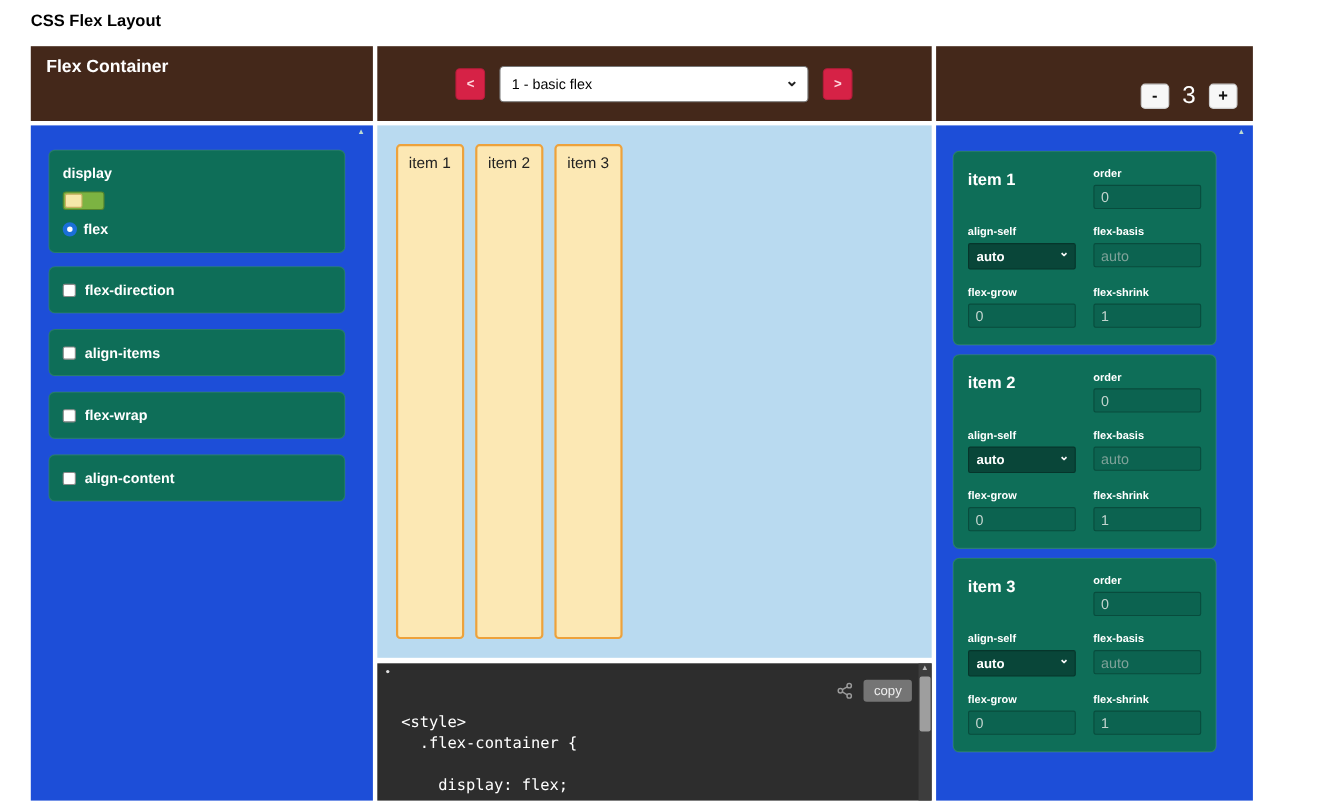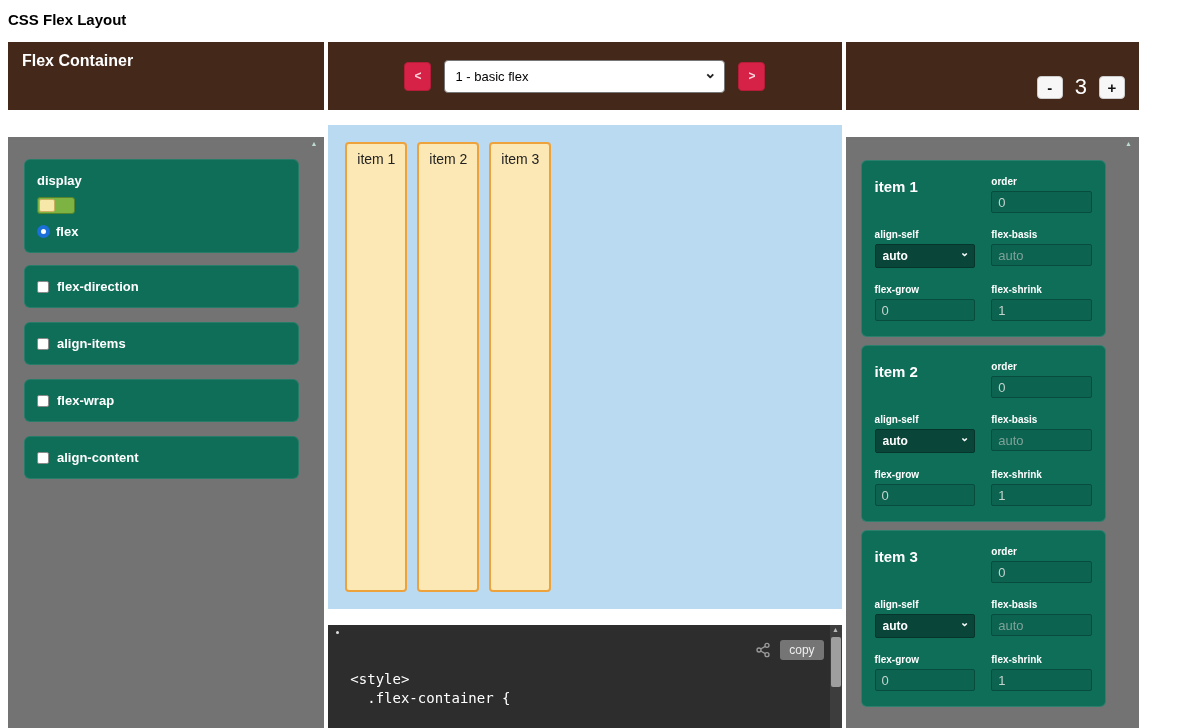--- a/index.html
+++ b/index.html
@@ -1,32 +1,32 @@
 <!DOCTYPE html>
 <html><head>
 <meta charset="utf-8">
 <style>
   * { box-sizing: border-box; margin: 0; padding: 0; }
   html,body { width:1199px; height:728px; overflow:hidden; background:#fff;
     font-family:"Liberation Sans", sans-serif; }
-  .page { position:relative; width:1147px; height:728px; }
+  .page { position:relative; width:1147px; height:728px;padding-left:20px; }
 
   .page-title { padding:10px 8px 13px 8px; font-size:15px; font-weight:bold; color:#000; line-height:19px; }
 
   .columns { display:flex; gap:4px; padding:0 8px; height:686px; }
-  .col { display:flex; flex-direction:column; gap:15px; }
+  .col { display:flex; flex-direction:column; gap:4px; }
   .col-left { width:331px; }
   .col-middle { width:537px; }
   .col-right { width:307px; }
 
   .col-header { background:#44281a; height:68px; color:#fff; flex:0 0 auto; }
   .left-header, .right-header { padding:10px 14px; display:flex; flex-direction:column; }
   .panel-title { font-size:16px; font-weight:bold; }
 
-  .col-body { background:#737373; flex:1 1 auto; position:relative;margin-top:12px; }
+  .col-body { background:#1d4ed8; flex:1 1 auto; position:relative; }
   .left-body { padding:22px 25px 0 16px; }
   .right-body { padding:23px 33px 0 15px; }
 
   .scroll-arrow { position:absolute; top:3px; right:7px; font-size:7px; color:#bcdbd2; line-height:8px; cursor:pointer; }
 
   
   .card { background:#0e6e58; border-radius:6px; border:1px solid rgba(255,255,255,0.10); }
   .display-card { padding:13px 12px; margin-bottom:12px; }
   .prop-label { font-size:13px; font-weight:bold; color:#fff; }
   .toggle { width:38px; height:17px; background:#7cb342; border:1px solid #55842c; border-radius:3px;

